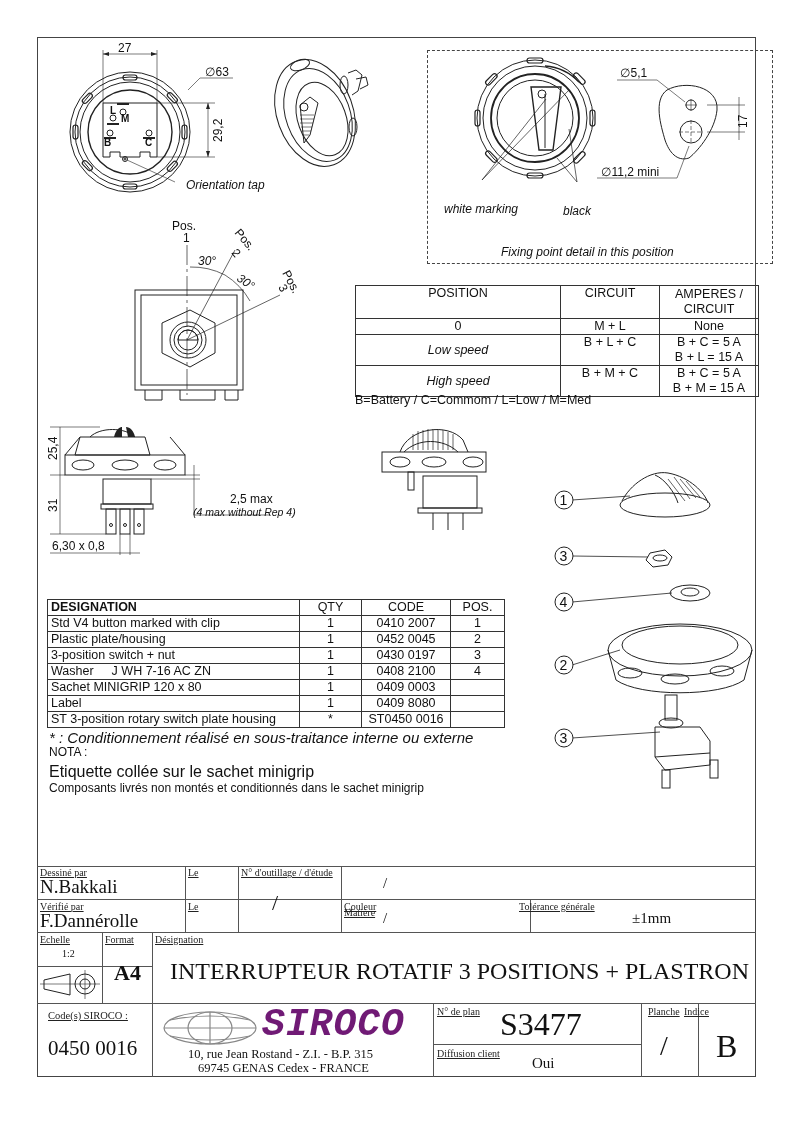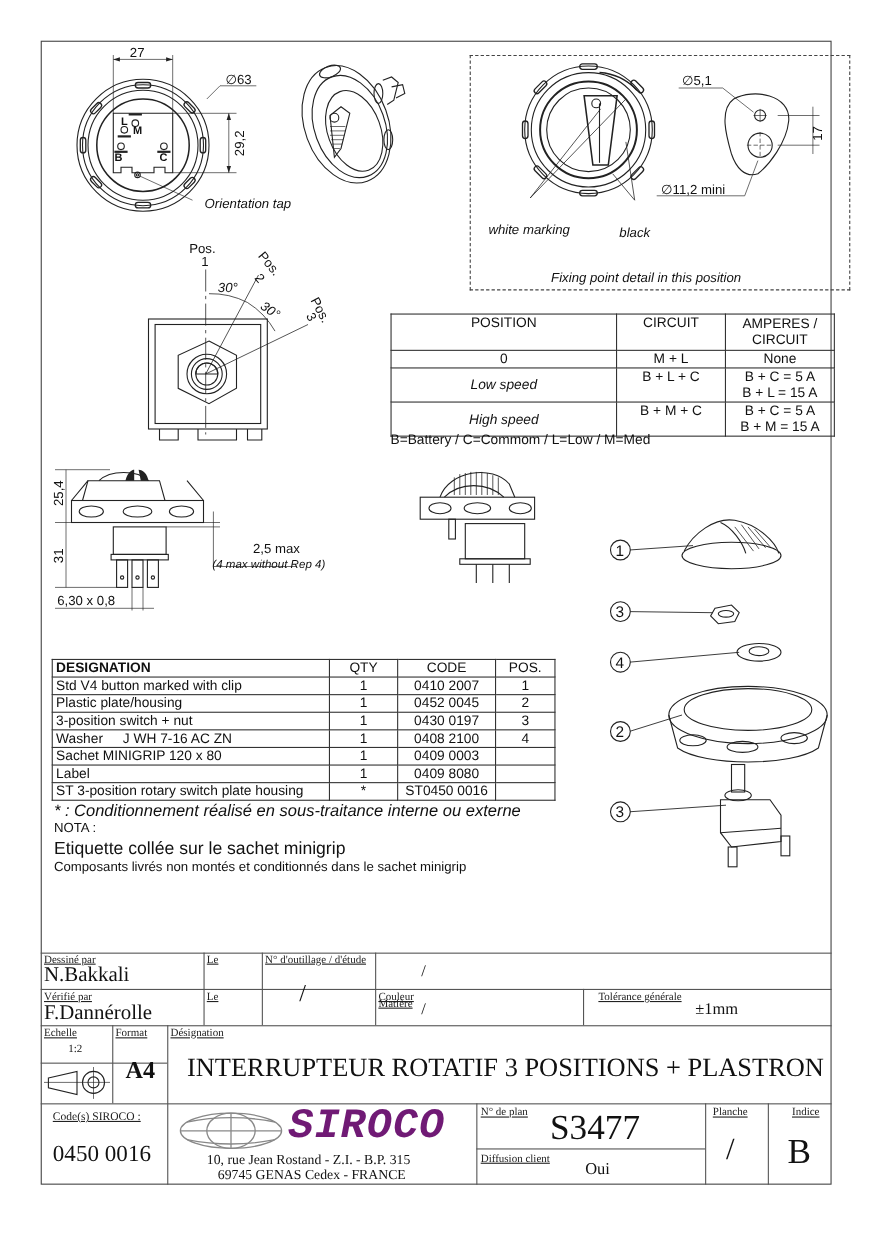--- a/index.html
+++ b/index.html
@@ -433,21 +433,21 @@
   <span class="lbl" style="left:241px;top:867px;">N° d'outillage / d'étude</span>
   <span class="val" style="left:272px;top:890px;font-size:22px;">/</span>
   <span class="lbl" style="left:344px;top:867px;margin-top:40px;">Matière</span>
   <span class="val" style="left:383px;top:875px;font-size:15px;">/</span>
 
   <span class="lbl" style="left:40px;top:901px;">Vérifié par</span>
   <span class="val" style="left:40px;top:910px;font-size:19px;">F.Dannérolle</span>
   <span class="lbl" style="left:188px;top:901px;">Le</span>
   <span class="lbl" style="left:344px;top:901px;">Couleur</span>
   <span class="val" style="left:383px;top:910px;font-size:15px;">/</span>
-  <span class="lbl" style="left:544px;top:901px;text-align:right;">Tolérance générale</span>
+  <span class="lbl" style="left:519px;top:901px;text-align:right;">Tolérance générale</span>
   <span class="val" style="left:632px;top:910px;font-size:15px;">±1mm</span>
 
   <span class="lbl" style="left:40px;top:934px;">Echelle</span>
   <span class="val" style="left:62px;top:948px;font-size:10px;">1:2</span>
   <span class="lbl" style="left:105px;top:934px;">Format</span>
   <span class="val" style="left:114px;top:960px;font-size:22px;font-weight:bold;">A4</span>
   <span class="lbl" style="left:155px;top:934px;">Désignation</span>
   <span class="val" style="left:170px;top:958px;font-size:24px;">INTERRUPTEUR ROTATIF 3 POSITIONS + PLASTRON</span>
 
   <svg style="left:40px;top:968px;" width="60" height="33" viewBox="0 0 60 33">
@@ -476,15 +476,15 @@
   <span class="abs" style="left:262px;top:1003px;font-family:Liberation Mono, monospace;font-weight:bold;font-style:italic;font-size:38px;color:#701a75;letter-spacing:1px;">SIROCO</span>
   <span class="val" style="left:188px;top:1047px;font-size:12.5px;">10, rue Jean Rostand - Z.I. - B.P. 315</span>
   <span class="val" style="left:198px;top:1061px;font-size:12.5px;">69745 GENAS Cedex - FRANCE</span>
 
   <span class="lbl" style="left:437px;top:1006px;">N° de plan</span>
   <span class="val" style="left:500px;top:1006px;font-size:32px;">S3477</span>
   <span class="lbl" style="left:437px;top:1048px;">Diffusion client</span>
   <span class="val" style="left:532px;top:1055px;font-size:15px;">Oui</span>
   <span class="lbl" style="left:648px;top:1006px;">Planche</span>
   <span class="val" style="left:660px;top:1030px;font-size:28px;">/</span>
-  <span class="lbl" style="left:720px;top:1006px;text-decoration:underline;">Indice</span>
+  <span class="lbl" style="left:684px;top:1006px;text-decoration:underline;">Indice</span>
   <span class="val" style="left:716px;top:1028px;font-size:32px;">B</span>
 </div>
 
 </body></html>

